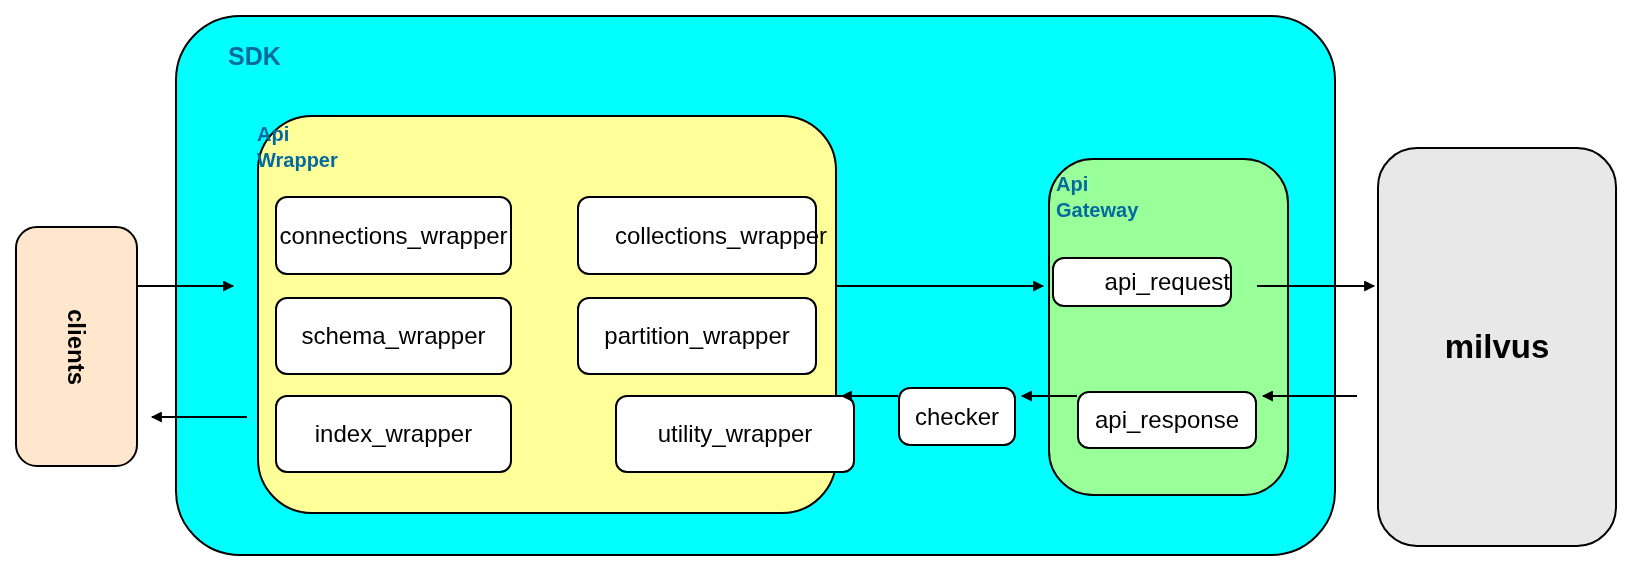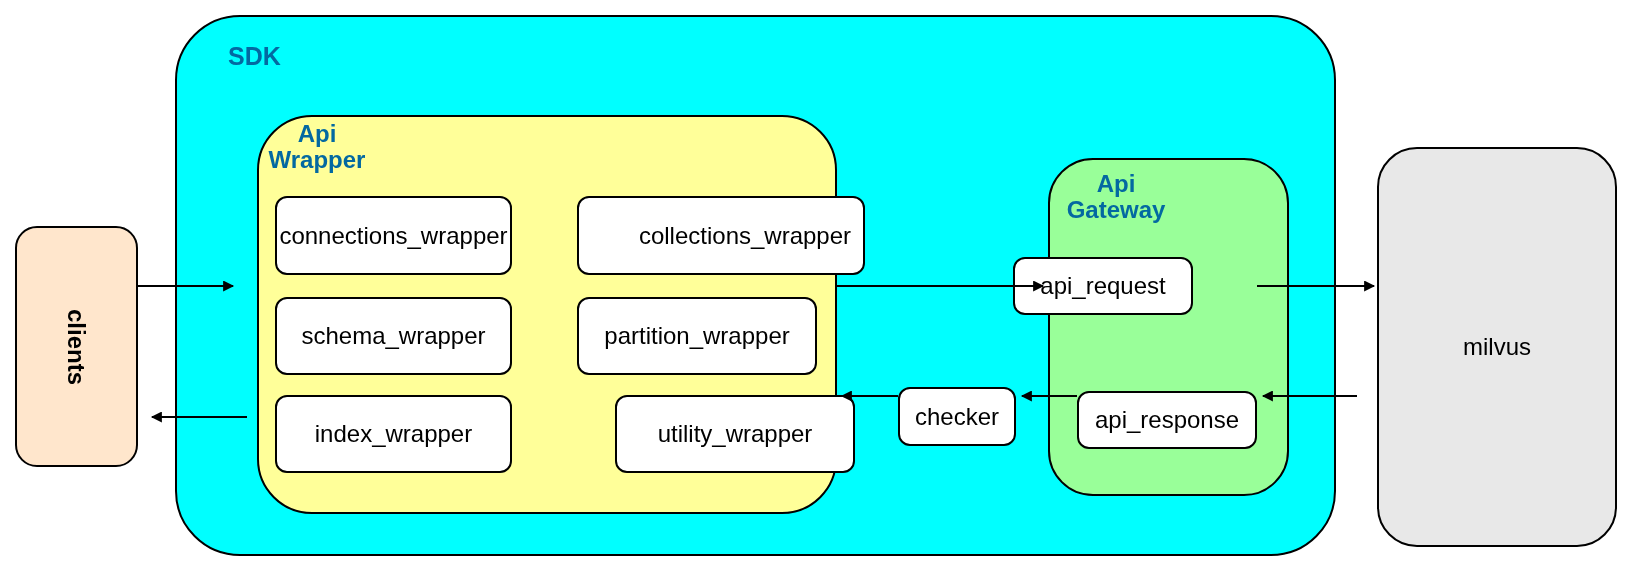--- a/index.html
+++ b/index.html
@@ -48,54 +48,54 @@
   }
   .gateway {
     left: 1048px; top: 158px; width: 241px; height: 338px;
     background: #99FF99;
     border-radius: 45px;
   }
   .milvus {
     left: 1377px; top: 147px; width: 240px; height: 400px;
     background: #E8E8E8;
     border-radius: 40px;
-    font-weight: normal;
-    font-size: 24px;
+    font-weight: bold;
+    font-size: 33px;
   }
   
   .leaf {
     background: #ffffff;
     border-radius: 12px;
     font-size: 24px;
     white-space: nowrap;
   }
   .b-connections { left: 275px; top: 196px; width: 237px; height: 79px; }
-  .b-collections { left: 577px; top: 196px; width: 288px; height: 79px; padding-left: 48px; }
+  .b-collections { left: 577px; top: 196px; width: 240px; height: 79px; padding-left: 48px; }
   .b-schema      { left: 275px; top: 297px; width: 237px; height: 78px; }
   .b-partition   { left: 577px; top: 297px; width: 240px; height: 78px; }
   .b-index       { left: 275px; top: 395px; width: 237px; height: 78px; }
   .b-utility     { left: 577px; top: 395px; width: 240px; height: 78px; margin-left: 38px; }
-  .b-request     { left: 1013px; top: 257px; width: 180px; height: 58px; }
+  .b-request     { left: 1052px; top: 257px; width: 180px; height: 50px; justify-content: flex-end; }
   .b-response    { left: 1077px; top: 367px; width: 180px; height: 58px; margin-top: 24px; }
   .b-checker     { left: 898px;  top: 367px; width: 118px; height: 59px; margin-top: 20px; }
   
   .sec-label {
     position: absolute;
     color: #0369a1;
     font-weight: bold;
     z-index: 3;
   }
   .sdk-label {
     left: 228px; top: 42px;
     font-size: 25px;
   }
   .two-line {
-    font-size: 24px;
+    font-size: 20px;
     line-height: 26px;
-    text-align: center;
+    text-align: left;
     width: 120px;
   }
   .wrapper-label { left: 257px; top: 121px; }
   .gateway-label { left: 1056px; top: 171px; }
   
   .arrows {
     position: absolute;
     left: 0; top: 0;
     width: 1634px; height: 574px;
     z-index: 4;

